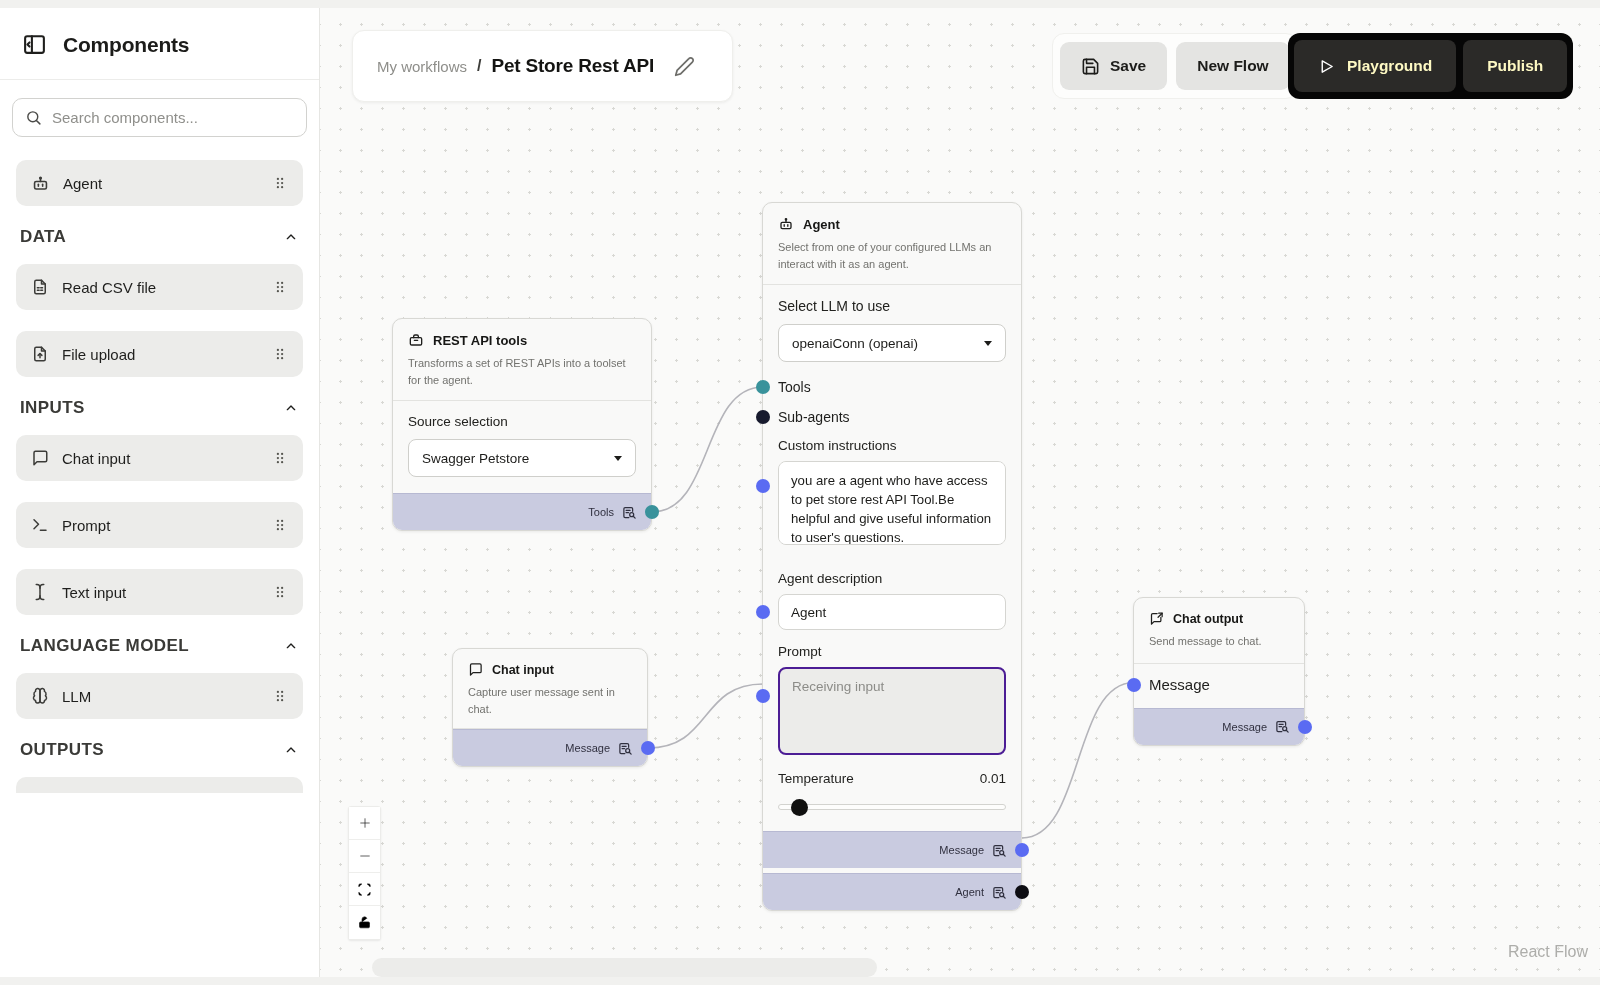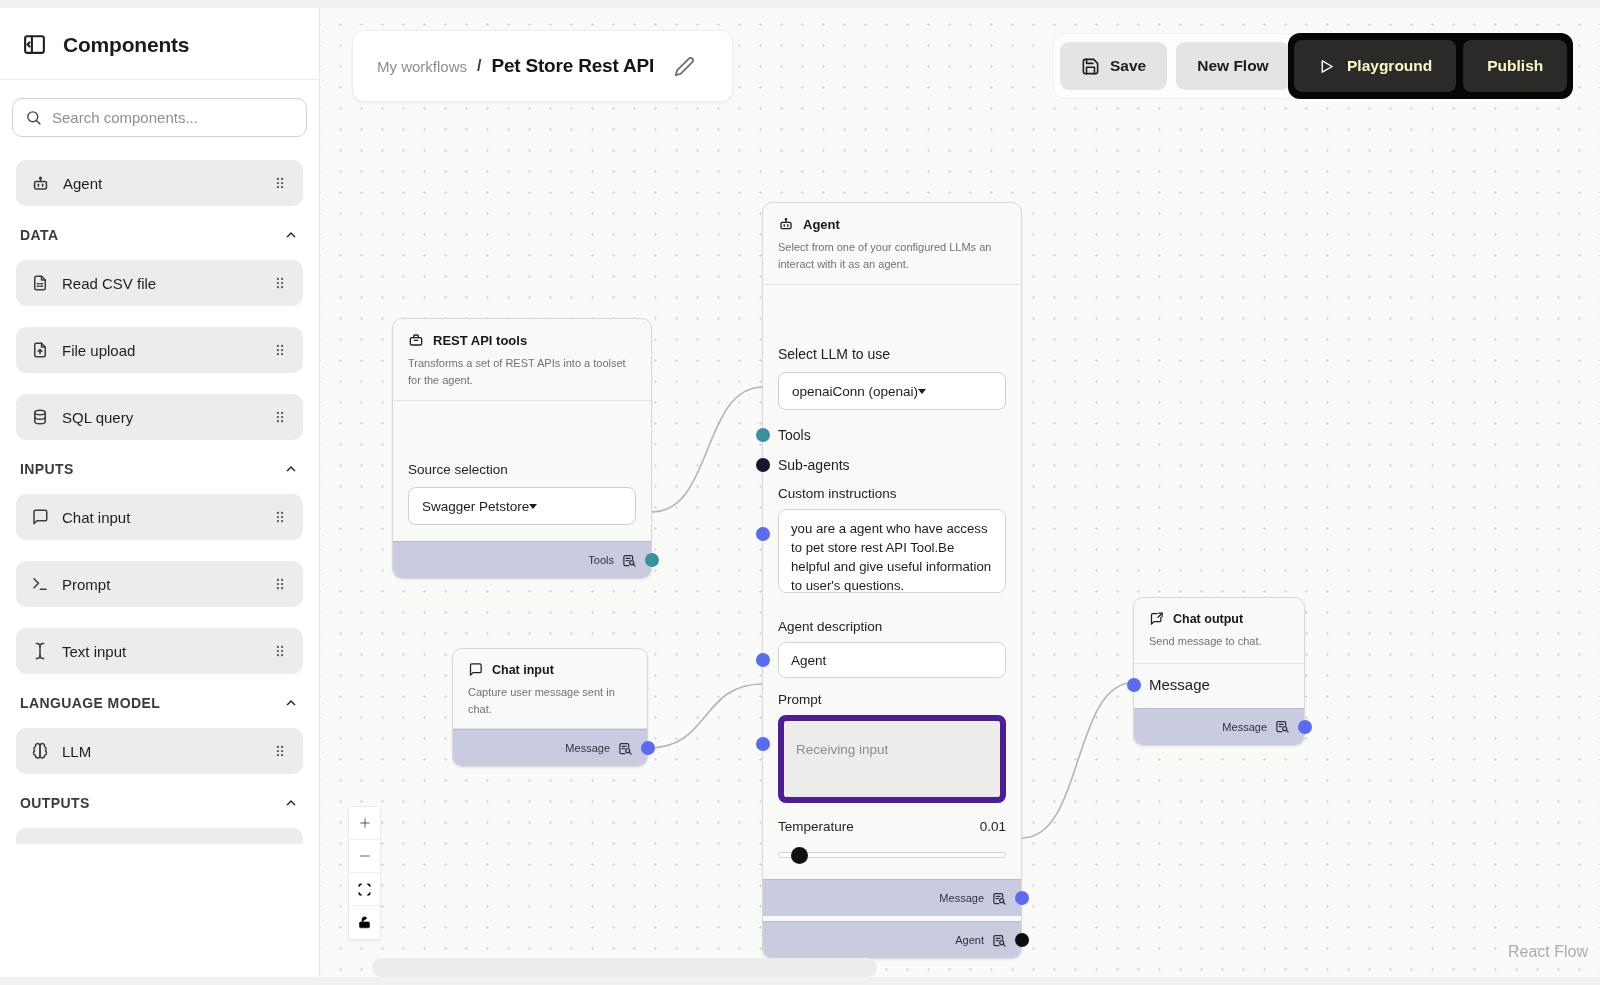--- a/index.html
+++ b/index.html
@@ -22,21 +22,21 @@
   .sb-search svg { stroke:#4a4a47; }
   .sb-search input { border:none; outline:none; flex:1; font-size:15px; font-family:inherit; color:#3b82f6; background:transparent; }
   .sb-search input::placeholder { color:#8f8f8b; }
 
   .sb-item { margin:0 16px 21px 16px; height:46px; background:#ececea; border-radius:10px;
              display:flex; align-items:center; gap:13px; padding:0 14px 0 15px; cursor:grab; }
   .sb-item .sb-ic svg { stroke:#3c3c39; }
   .sb-item .sb-label { flex:1; font-size:15px; font-weight:500; color:#1f1f1d; }
   .sb-item .sb-grip svg { stroke:none; fill:#55554f; }
   .sb-section { display:flex; align-items:center; justify-content:space-between; margin:4px 20px 17px 20px; }
-  .sb-section .sec-label { font-size:14px; font-weight:700; letter-spacing:.4px; color:#3a3a37; }
+  .sb-section .sec-label { font-size:17px; font-weight:700; letter-spacing:.4px; color:#3a3a37; }
   .sb-section svg { stroke:#1f1f1d; }
   .sb-item.partial { height:16px; margin-bottom:0; border-radius:10px 10px 0 0; }
   .sb-gap { height:9px; }
 
   
   .crumb-card { position:absolute; left:352px; top:30px; width:381px; height:72px; background:#fff; border:1px solid #efefec;
                 border-radius:12px; box-shadow:0 1px 3px rgba(0,0,0,.06); display:flex; align-items:center; gap:10px; padding:0 24px; z-index:6; }
   .crumb-parent { font-size:15px; color:#8e8e8a; }
   .crumb-sep { font-size:16px; font-weight:700; color:#3c3c39; }
   .crumb-title { font-size:19px; font-weight:800; color:#141412; letter-spacing:-.2px; }
@@ -56,29 +56,29 @@
   .btn-dark svg { stroke:#ffffff; }
 
   
   .node { position:absolute; background:#f9f9f8; border:1px solid #d8d8d4; border-radius:10px;
           box-shadow:0 1px 3px rgba(0,0,0,.07); z-index:3; }
   .node-head { padding:13px 15px 12px 15px; border-bottom:1px solid #e3e3e0; }
   .node-title-row { display:flex; align-items:center; gap:9px; }
   .node-title { font-size:13px; font-weight:700; color:#171715; }
   .node-desc { margin-top:7px; font-size:11px; line-height:1.5; color:#72726e; }
   .node-body { padding:13px 15px 16px 15px; }
-  .fld-label { font-size:13.5px; color:#22221f;margin-top:48px; }
+  .fld-label { font-size:13.5px; color:#22221f; }
   .select { height:38px; background:#fff; border:1px solid #cfcfcb; border-radius:8px; display:flex; align-items:center;
-            padding:0 13px; font-size:13.5px; font-weight:500; color:#1c1c1a; cursor:pointer; }
+            justify-content:space-between; padding:0 13px; font-size:13.5px; font-weight:500; color:#1c1c1a; cursor:pointer; }
   .caret { width:0; height:0; border-left:4.5px solid transparent; border-right:4.5px solid transparent; border-top:5.5px solid #1c1c1a; }
   .textbox { background:#fff; border:1px solid #d5d5d1; border-radius:8px; width:100%; font-family:inherit;
              font-size:13.2px; line-height:1.45; color:#1c1c1a; padding:9px 12px; resize:none; outline:none; }
   .input { height:36px; background:#fff; border:1px solid #d5d5d1; border-radius:8px; width:100%; font-family:inherit;
            font-size:13.5px; color:#1c1c1a; padding:0 12px; outline:none; }
-  .promptbox { background:#ececea; border:6px solid #4c1d95; border-radius:8px; height:88px; padding:21px 12px;
+  .promptbox { background:#ececea; border:2px solid #4c1d95; border-radius:8px; height:88px; padding:10px 12px;
                font-size:13.5px; color:#8c8c88; }
   .port-row { position:relative; display:flex; align-items:center; height:26px; font-size:14px; color:#1f1f1d; }
   .node-footer { position:relative; height:37px; background:#c9cbe0; border-top:1px solid #b7b9d2; display:flex; align-items:center;
                  justify-content:flex-end; gap:8px; padding:0 14px; }
   .node-footer.last { border-radius:0 0 9px 9px; }
   .node-footer .f-label { font-size:11px; font-weight:500; color:#30303f; }
   .node-footer svg { stroke:#30303f; cursor:pointer; }
   .footer-gap { height:5px; background:#f9f9f8; }
 
   .handle { position:absolute; width:14px; height:14px; border-radius:50%; z-index:4; cursor:crosshair; }
@@ -294,33 +294,20 @@
         </svg>
       </span>
   </div>
   <div class="sb-item">
     <span class="sb-ic icon">
         <svg width="18" height="18">
           <use href="#ic-file-up"></use>
         </svg>
       </span>
     <span class="sb-label">File upload</span>
-    <span class="sb-grip icon">
-        <svg width="18" height="18" style="color:#55554f">
-          <use href="#ic-grip"></use>
-        </svg>
-      </span>
-  </div>
-  <div class="sb-item">
-    <span class="sb-ic icon">
-        <svg width="18" height="18">
-          <use href="#ic-db"></use>
-        </svg>
-      </span>
-    <span class="sb-label">SQL query</span>
     <span class="sb-grip icon">
         <svg width="18" height="18" style="color:#55554f">
           <use href="#ic-grip"></use>
         </svg>
       </span>
   </div>
 
   <div class="sb-section">
     <span class="sec-label">INPUTS</span>
     <span class="icon">

